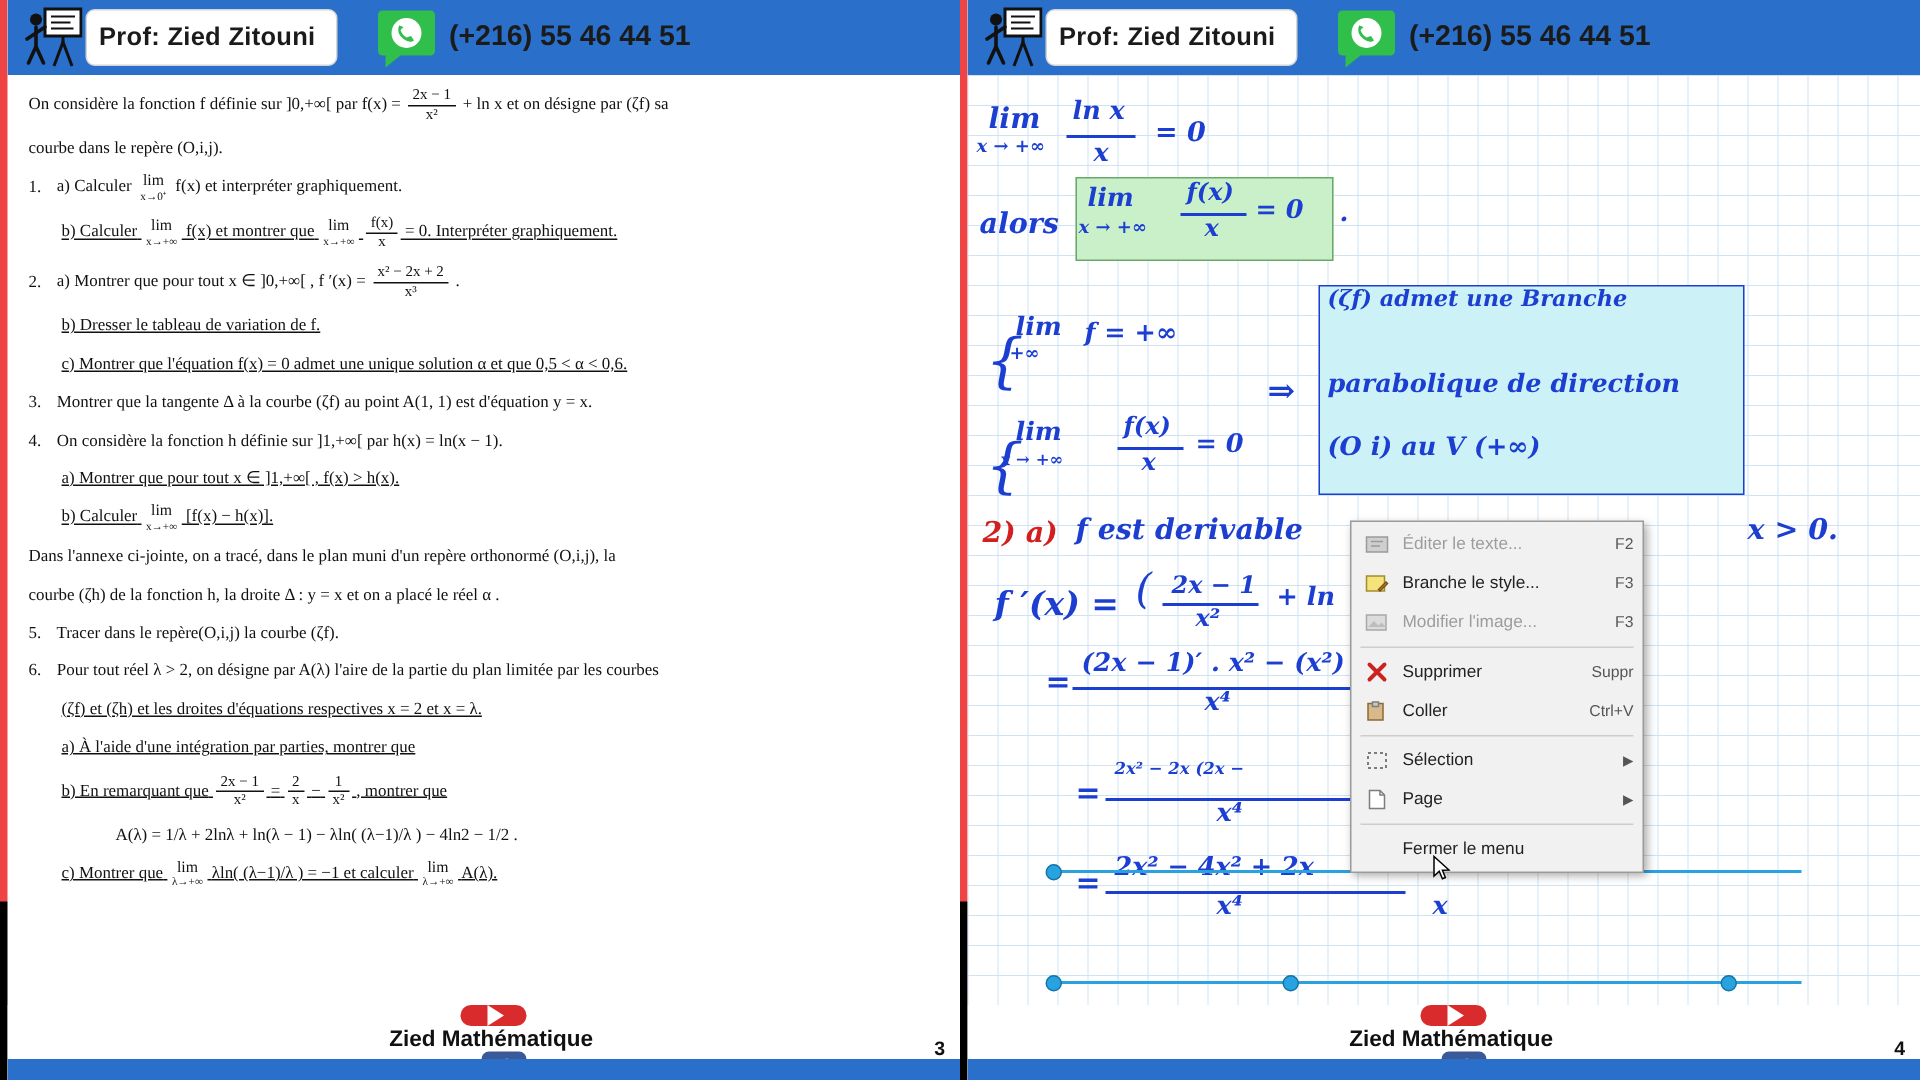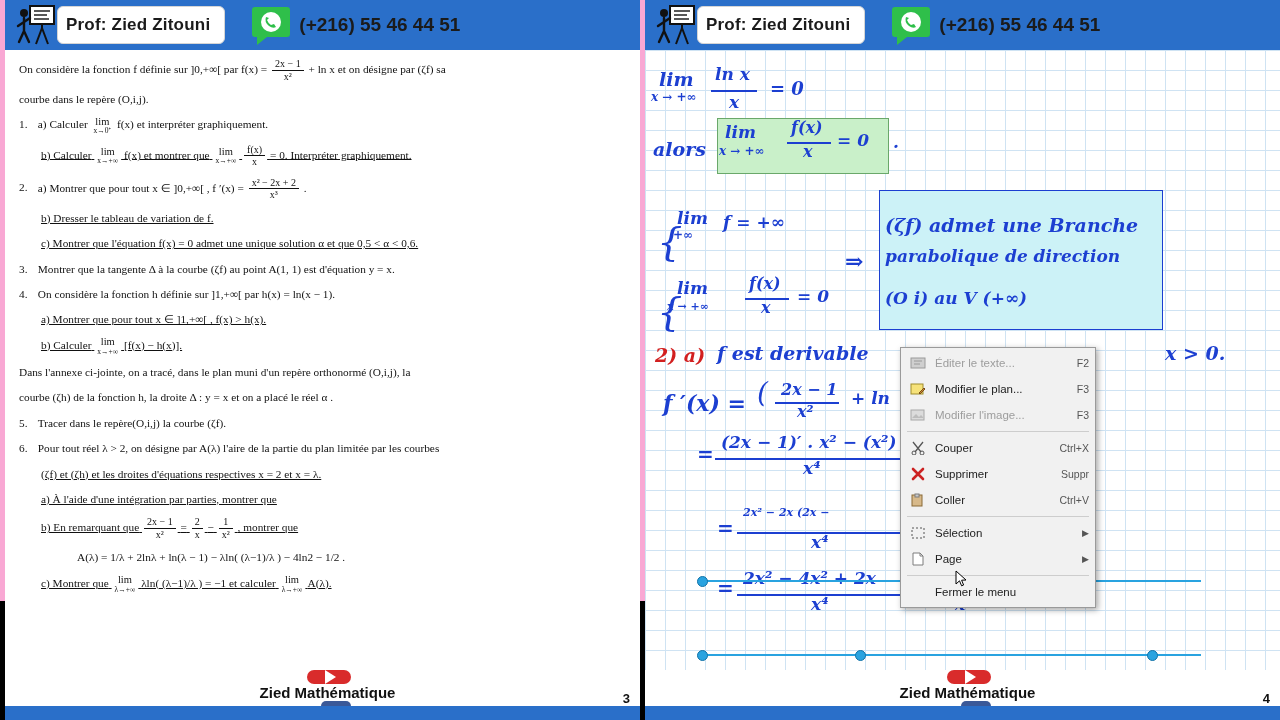--- a/index.html
+++ b/index.html
@@ -1,17 +1,17 @@
 <!DOCTYPE html>
 <html><head>
 <meta charset="utf-8">
 <style>
   html,body{margin:0;padding:0;background:#000;}
   body{width:1280px;height:720px;overflow:hidden;font-family:"Liberation Sans",sans-serif;}
-  .screen{position:relative;width:1280px;height:601px;background:#f9a8d4;}
+  .screen{position:relative;width:1280px;height:601px;background:#ef4444;}
   .page{position:absolute;top:0;height:720px;width:635px;background:#ffffff;overflow:hidden;}
   .page.left{left:5px;}
   .page.right{left:645px;}
   .hdr{position:relative;height:50px;background:#ffffff;display:flex;align-items:center;}
   .hdr-blue{position:absolute;left:0;top:0;height:50px;width:100%;background:#2a6fc9;}
   .hdr-inner{position:relative;display:flex;align-items:center;width:100%;height:50px;}
   .prof-box{display:flex;align-items:center;background:#ffffff;border:1px solid #d5d5d5;border-radius:6px;margin-left:52px;padding:3px 14px 3px 8px;height:30px;}
   .prof-name{font-size:17px;font-weight:bold;color:#1b1b1b;letter-spacing:.2px;}
   .board-icon{position:absolute;left:10px;top:4px;width:40px;height:42px;}
   .wa-wrap{display:flex;align-items:center;margin-left:26px;}
@@ -286,21 +286,21 @@
       <div class="hand" style="left:32px;top:228px;font-size:17px;">lim</div>
       <div class="hand" style="left:22px;top:250px;font-size:11px;">x → +∞</div>
       <div class="hand" style="left:104px;top:224px;font-size:16px;">f(x)</div>
       <div style="position:absolute;left:100px;top:248px;width:44px;height:2px;background:#1c3fd1;"></div>
       <div class="hand" style="left:116px;top:248px;font-size:16px;">x</div>
       <div class="hand" style="left:152px;top:236px;font-size:17px;">= 0</div>
 
       <div class="hand" style="left:200px;top:198px;font-size:22px;">⇒</div>
 
       <div class="hl-cyan" style="left:234px;top:140px;width:282px;height:138px;"></div>
-      <div class="hand" style="left:240px;top:164px;font-size:19px;">(ζf) admet une Branche</div>
+      <div class="hand" style="left:240px;top:140px;font-size:15px;">(ζf) admet une Branche</div>
       <div class="hand" style="left:240px;top:196px;font-size:17px;">parabolique de direction</div>
       <div class="hand" style="left:240px;top:238px;font-size:17px;">(O i)  au  V (+∞)</div>
 
       <div class="hand red" style="left:10px;top:294px;font-size:19px;">2) a)</div>
       <div class="hand" style="left:72px;top:292px;font-size:19px;">f est derivable</div>
       <div class="hand" style="left:520px;top:292px;font-size:19px;">x &gt; 0.</div>
 
       <div class="hand" style="left:18px;top:340px;font-size:22px;">f ′(x) =</div>
       <div class="hand" style="left:112px;top:326px;font-size:28px;font-weight:normal;">(</div>
       <div class="hand" style="left:136px;top:330px;font-size:16px;">2x − 1</div>
@@ -342,45 +342,34 @@
           <span class="lab">Éditer le texte...</span>
           <span class="acc">F2</span>
         </div>
         <div class="item">
           <span class="ico">
             <svg width="16" height="14" viewBox="0 0 16 14">
                 <rect x="1" y="2" width="12" height="10" fill="#f6e27a" stroke="#a08d2c"></rect>
                 <path d="M9 11l5-5 1 1-5 5z" fill="#d08a3a" stroke="#7a4f18"></path>
               </svg>
           </span>
-          <span class="lab">Modifier le plan...</span>
+          <span class="lab">Branche le style...</span>
           <span class="acc">F3</span>
         </div>
         <div class="item dis">
           <span class="ico">
             <svg width="16" height="14" viewBox="0 0 16 14">
                 <rect x="1" y="2" width="13" height="10" fill="#dcdcdc" stroke="#a8a8a8"></rect>
                 <path d="M2 10l4-4 3 3 2-2 3 3z" fill="#bdbdbd"></path>
               </svg>
           </span>
           <span class="lab">Modifier l'image...</span>
           <span class="acc">F3</span>
         </div>
         <div class="sepline"></div>
-        <div class="item">
-          <span class="ico">
-            <svg width="16" height="14" viewBox="0 0 16 14">
-                <path d="M3 1l8 10M13 1L5 11" stroke="#555" stroke-width="1.3" fill="none"></path>
-                <circle cx="4" cy="12" r="2" fill="none" stroke="#555"></circle>
-                <circle cx="12" cy="12" r="2" fill="none" stroke="#555"></circle>
-              </svg>
-          </span>
-          <span class="lab">Couper</span>
-          <span class="acc">Ctrl+X</span>
-        </div>
         <div class="item">
           <span class="ico">
             <svg width="16" height="14" viewBox="0 0 16 14">
                 <path d="M3 2l10 10M13 2L3 12" stroke="#cc2222" stroke-width="2.6" fill="none" stroke-linecap="round"></path>
               </svg>
           </span>
           <span class="lab">Supprimer</span>
           <span class="acc">Suppr</span>
         </div>
         <div class="item">

